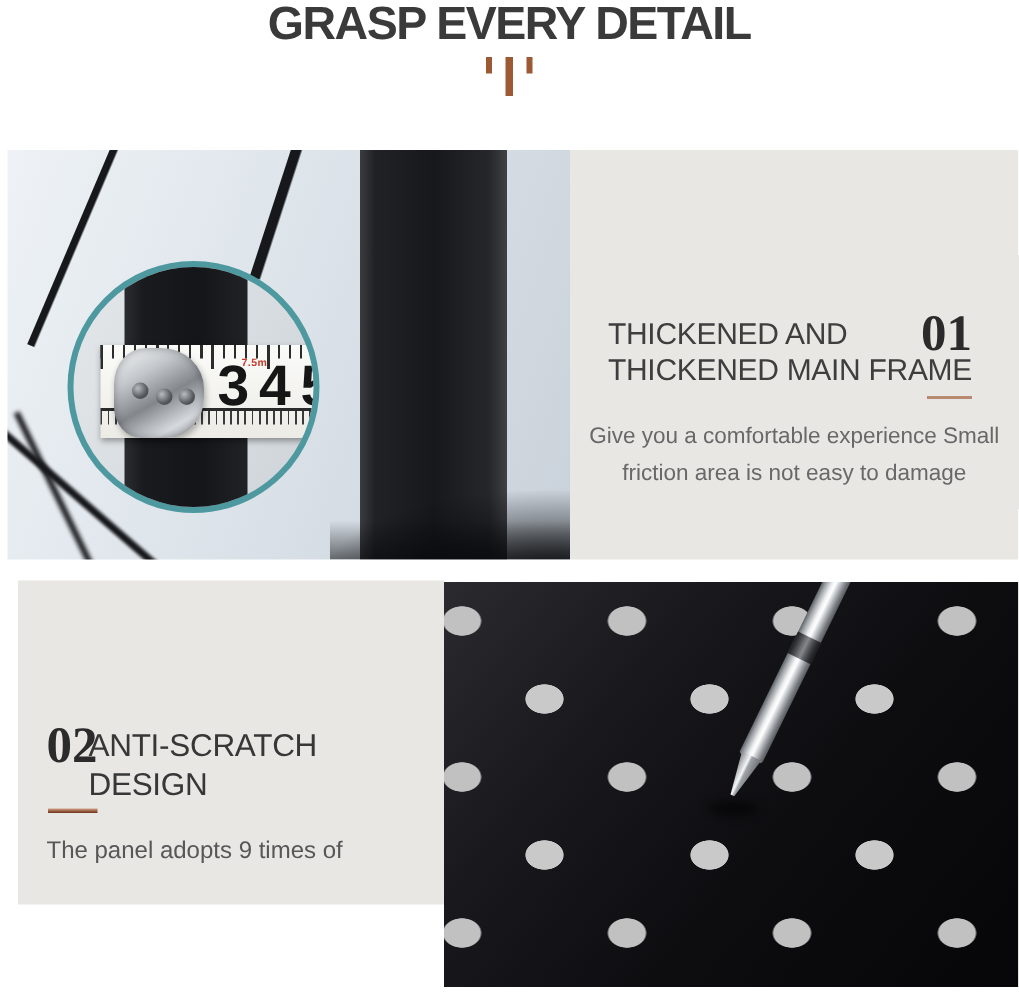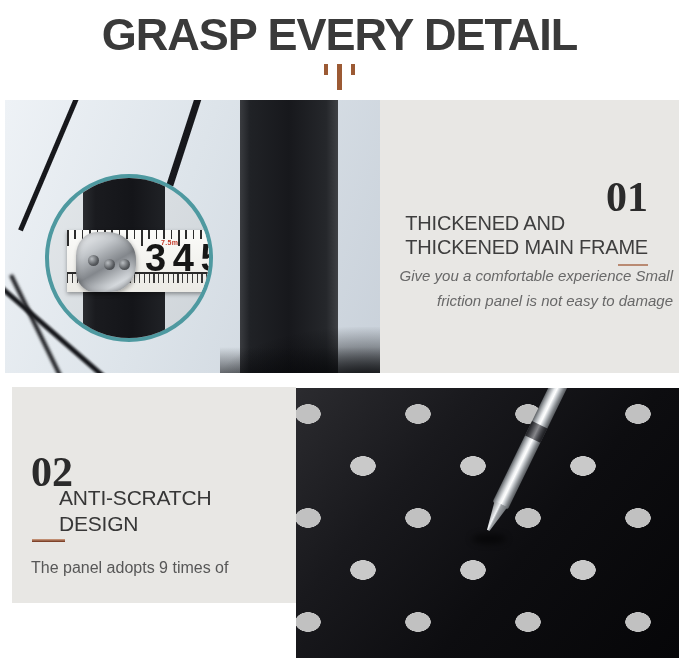--- a/index.html
+++ b/index.html
@@ -1,21 +1,21 @@
 <!DOCTYPE html>
 <html style="--title_dark: #3a3a3a; --accent_brown: #9c5a34; --panel_gray: #e8e7e4; --divider_tan: #b98a72; --divider_rust: #6e3018; --ring_teal: #4e99a0; --tape_red: #c43b2b;"><head>
 <meta charset="utf-8">
 <style>
   html,body{margin:0;padding:0;background:#fff;}
   .canvas{position:relative;width:679px;height:663px;background:#fff;overflow:hidden;
           font-family:"Liberation Sans",sans-serif;}
 
   
   .hdr{position:absolute;left:0;top:0;width:100%;height:96px;text-align:center;}
-  .title{margin:0;padding-top:12px;font-size:45px;font-weight:bold;letter-spacing:-1px;
+  .title{margin:0;padding-top:0;font-size:31px;font-weight:bold;letter-spacing:-1px;
          color:var(--title_dark);line-height:1.0;}
   .ornament{margin-top:7px;display:inline-flex;gap:9px;align-items:flex-start;height:28px;}
   .ornament i{display:block;width:4px;height:11px;background:var(--accent_brown);}
   .ornament i.mid{width:5px;height:26px;}
 
   
   .photo1{position:absolute;left:5px;top:100px;width:375px;height:273px;overflow:hidden;
           background:linear-gradient(110deg,#eef2f6 0%,#dde4ea 45%,#c9d1da 100%);}
   .wire{position:absolute;background:#17181c;transform-origin:top center;}
   .wire.a{left:70px;top:-4px;width:5px;height:146px;transform:rotate(23deg);filter:blur(.4px);}
@@ -54,33 +54,33 @@
         box-shadow:inset 0 0 6px rgba(0,0,0,.35),1px 2px 4px rgba(0,0,0,.3);}
   .rivet{position:absolute;width:11px;height:11px;border-radius:50%;
         background:radial-gradient(circle at 35% 35%,#b9bdc1,#55585c 60%,#3c3f43);}
   .rivet.r1{left:12px;top:23px;} .rivet.r2{left:28px;top:27px;} .rivet.r3{left:43px;top:27px;}
 
   
   .panel{position:absolute;background:var(--panel_gray);}
   .panel1{left:380px;top:100px;width:299px;height:273px;}
   .panel2{left:12px;top:387px;width:284px;height:216px;}
   .num{position:absolute;font-family:"Liberation Serif",serif;font-weight:bold;
-       font-size:42px;color:#2b2b2b;line-height:1;}
+       font-size:34px;color:#2b2b2b;line-height:1;margin-top:30px;}
   .panel1 .num{right:31px;top:76px;}
   .panel2 .num{left:19px;top:64px;}
   .heading{position:absolute;margin:0;font-weight:400;letter-spacing:-0.2px;}
   .heading span{display:block;}
   .panel1 .heading{right:31px;top:111px;text-align:left;font-size:20px;line-height:24px;color:#3e3e3e;}
   .panel2 .heading{left:19px;top:98px;text-align:left;font-size:21px;line-height:26px;color:#373737;margin-left:28px;}
   .divider1{position:absolute;right:31px;top:164px;width:30px;height:2px;background:var(--divider_tan);}
   .divider2{position:absolute;left:20px;top:152px;width:33px;height:3px;
             background:linear-gradient(to bottom,#d0a083,var(--divider_rust));}
   .bodytext{position:absolute;margin:0;}
   .bodytext span{display:block;}
-  .panel1 .bodytext{left:6px;right:6px;top:163px;text-align:right;font-size:15px;line-height:25px;color:#686868;font-style:italic;}
+  .panel1 .bodytext{left:6px;right:6px;top:178px;text-align:center;font-size:15px;line-height:25px;color:#686868;}
   .panel2 .bodytext{left:19px;top:168px;font-size:16px;line-height:25px;color:#575757;}
 
   
   .photo2{position:absolute;left:296px;top:388px;width:383px;height:270px;overflow:hidden;
           background:linear-gradient(130deg,#2b2b2f 0%,#19191d 30%,#0d0d10 60%,#060608 100%);}
   .dots{position:absolute;left:0;top:0;right:0;bottom:0;
         background-image:radial-gradient(13px 10px at 50% 50%,#c9c9c9 96%,rgba(201,201,201,0) 100%),
                          radial-gradient(13px 10px at 50% 50%,#c1c1c1 96%,rgba(193,193,193,0) 100%);
         background-size:110px 104px,110px 104px;
         background-position:12px 26px,67px 78px;}
@@ -137,21 +137,21 @@
 
   <div class="panel panel1">
     <div class="num">01</div>
     <h2 class="heading">
       <span>THICKENED AND</span>
       <span>THICKENED MAIN FRAME</span>
     </h2>
     <div class="divider1"></div>
     <p class="bodytext">
       <span>Give you a comfortable experience Small</span>
-      <span>friction panel is not easy to damage</span>
+      <span>friction area is not easy to damage</span>
     </p>
   </div>
 
   <div class="panel panel2">
     <div class="num">02</div>
     <h2 class="heading">
       <span>ANTI-SCRATCH DESIGN</span>
     </h2>
     <div class="divider2"></div>
     <p class="bodytext">

